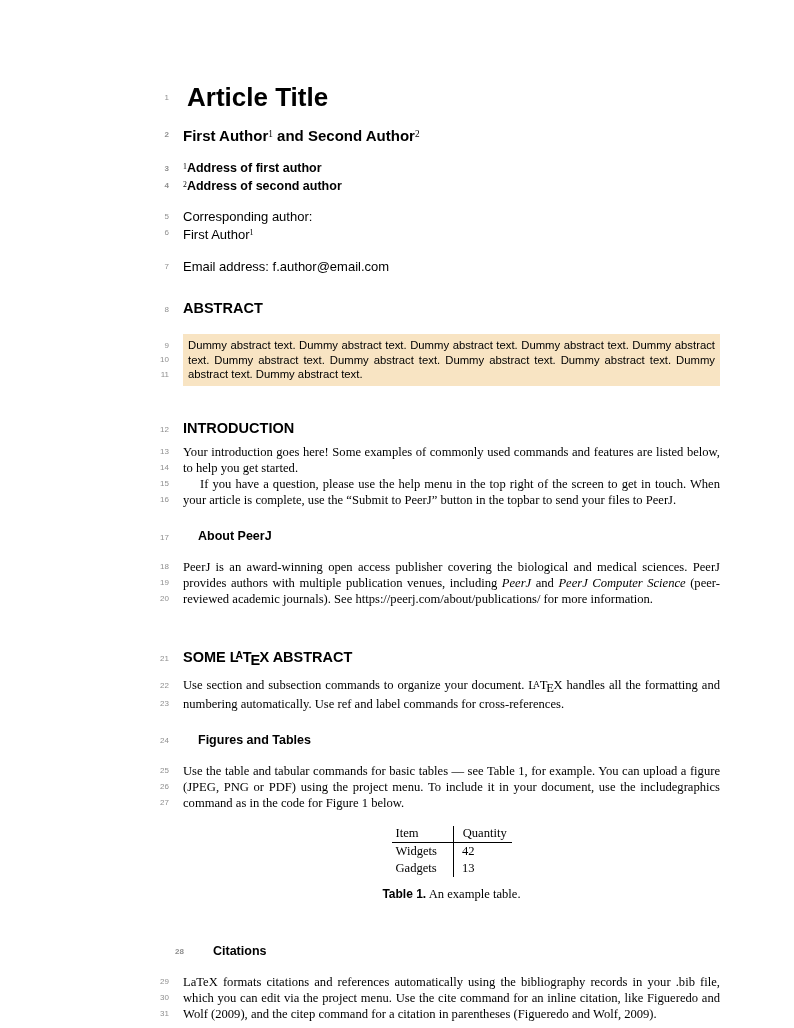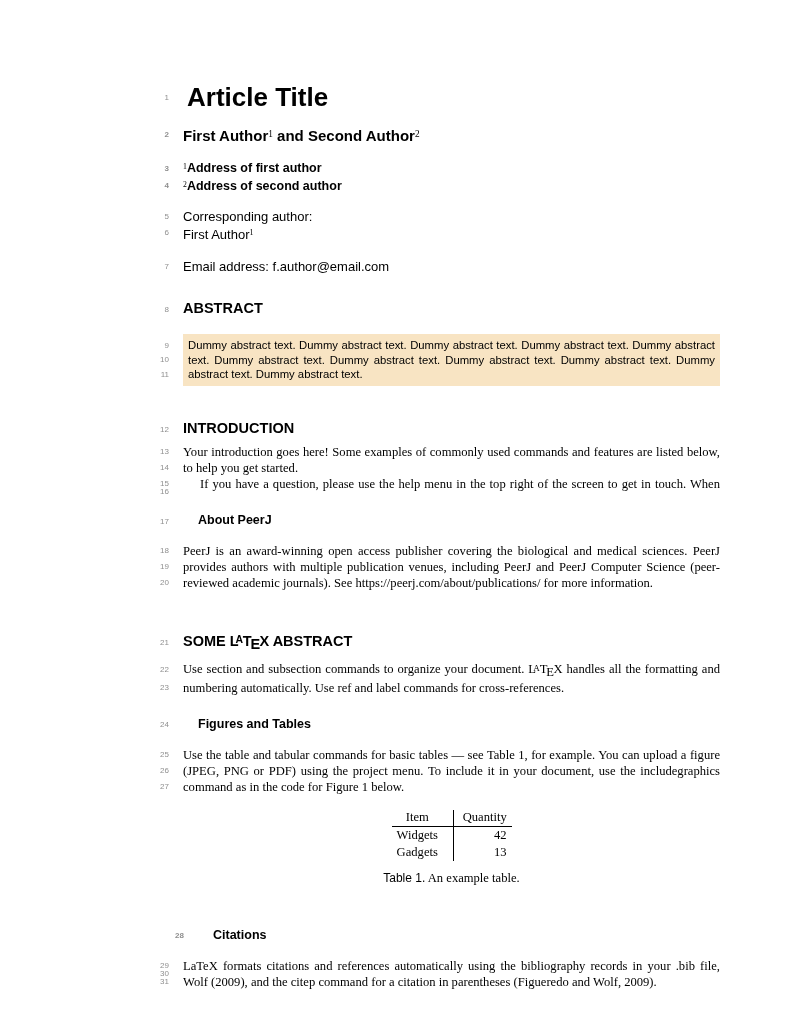--- a/index.html
+++ b/index.html
@@ -34,34 +34,34 @@
   .abstract-box {
     margin-top:17px; background:var(--hl); padding:4px 5px;
     font-family:"Liberation Sans", sans-serif; font-size:11.3px; line-height:14.6px;
   }
   .abstract-box .ln { right:calc(100% + 19px); }
   .body-block { margin-top:7px; }
   .body-tight { margin-top:12px; }
   .bline { font-size:12.6px; line-height:16px; text-align:justify; }
   .just { text-align-last:justify; }
   .indent { text-indent:17px; }
-  .it { }
+  .it { font-style:italic; }
   .latex span { display:inline; }
   .latex .lA { font-size:0.72em; vertical-align:0.26em; margin:0 -0.02em 0 -0.3em; }
   .latex .lE { vertical-align:-0.2em; margin:0 -0.04em 0 -0.09em; }
   .tblwrap { margin-top:15px; display:flex; justify-content:center; }
   table.extable { border-collapse:collapse; font-size:12.6px; }
   table.extable th, table.extable td { font-weight:normal; padding:0 4px; height:17px; }
-  table.extable .c1 { min-width:62px; text-align:center; padding-right:14px; }
+  table.extable .c1 { min-width:62px; text-align:left; padding-right:14px; }
   table.extable .c2 { min-width:58px; border-left:1.2px solid #000; padding-left:8px; }
   table.extable th { border-bottom:1.2px solid #000; }
   table.extable th.c2 { text-align:center; }
-  table.extable td.c2 { text-align:right; padding-right:5px; }
+  table.extable td.c2 { padding-right:5px; }
   .caption { margin-top:10px; text-align:center; font-size:12.6px; line-height:15px; }
-  .cap-label { font-family:"Liberation Sans", sans-serif; font-weight:normal; font-size:12px; }
+  .cap-label { font-family:"Liberation Sans", sans-serif; font-weight:bold; font-size:12px; }
 </style>
 </head>
 <body>
 
 <div class="page">
 
   <div class="line">
     <span class="ln">1</span>
     <h1 class="title">Article Title</h1>
   </div>
@@ -133,20 +133,21 @@
     <div class="line bline">
       <span class="ln">14</span>
       <span>to help you get started.</span>
     </div>
     <div class="line bline just indent">
       <span class="ln">15</span>
       <span>If you have a question, please use the help menu in the top right of the screen to get in touch. When</span>
     </div>
     <div class="line bline">
       <span class="ln">16</span>
+      <span>your article is complete, use the “Submit to PeerJ” button in the topbar to send your files to PeerJ.</span>
     </div>
   </div>
 
   <div class="line h2-block">
     <span class="ln">17</span>
     <h3 class="h2">About PeerJ</h3>
   </div>
 
   <div class="body-tight">
     <div class="line bline just">
@@ -229,20 +230,21 @@
     <h3 class="h2">Citations</h3>
   </div>
 
   <div class="body-tight">
     <div class="line bline just">
       <span class="ln">29</span>
       <span>LaTeX formats citations and references automatically using the bibliography records in your .bib file,</span>
     </div>
     <div class="line bline just">
       <span class="ln">30</span>
+      <span>which you can edit via the project menu. Use the cite command for an inline citation, like Figueredo and</span>
     </div>
     <div class="line bline">
       <span class="ln">31</span>
       <span>Wolf (2009), and the citep command for a citation in parentheses (Figueredo and Wolf, 2009).</span>
     </div>
   </div>
 
 </div>
 
 </body></html>

